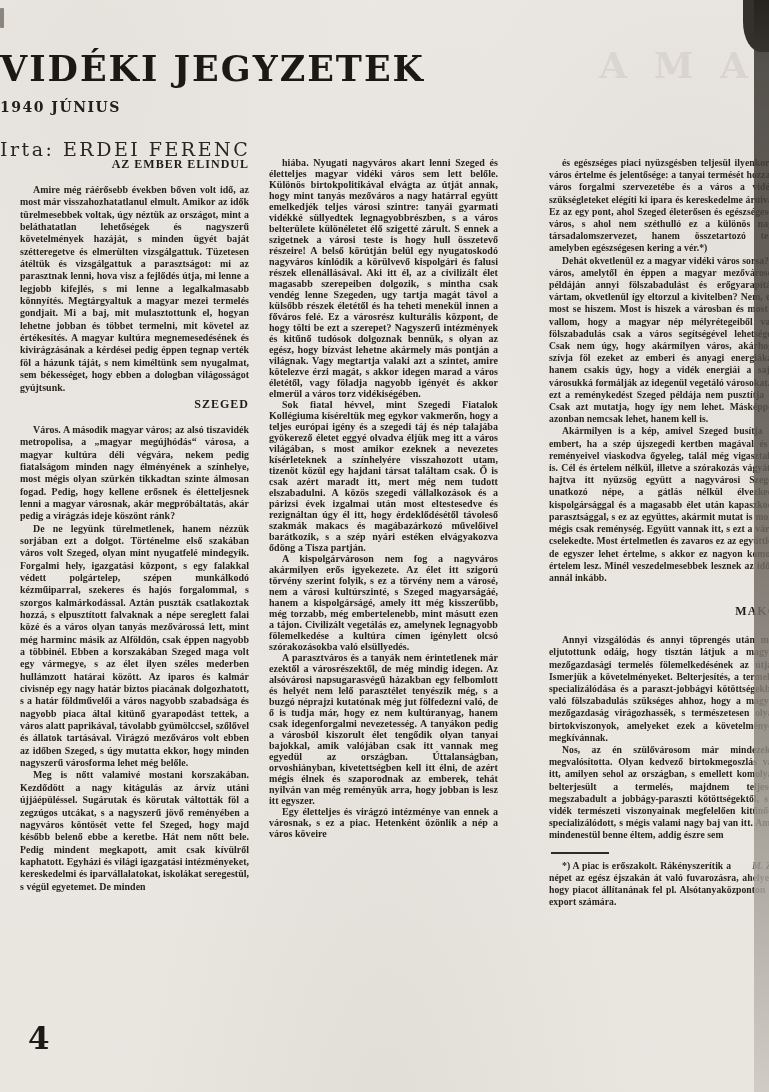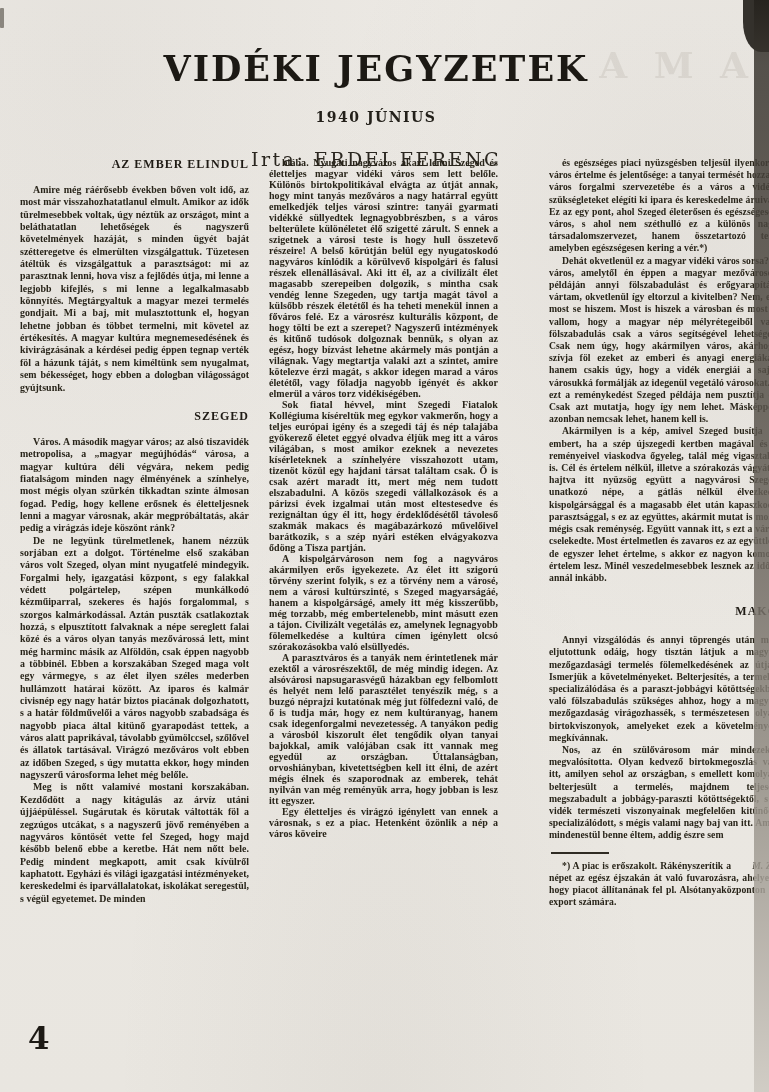--- a/index.html
+++ b/index.html
@@ -11,29 +11,29 @@
   .page{
     position:relative;width:769px;height:1092px;overflow:hidden;
     background:
       radial-gradient(ellipse at 12% 6%, rgba(90,82,70,.05), transparent 42%),
       radial-gradient(ellipse at 90% 20%, rgba(90,82,70,.06), transparent 38%),
       radial-gradient(ellipse at 50% 105%, rgba(90,82,70,.05), transparent 50%),
       linear-gradient(#edeae5,#e9e6e0);
     color:#262219;
   }
   
-  .hdr{position:absolute;top:0;left:8px;width:736px;text-align:center;}
+  .hdr{position:absolute;top:0;left:0;width:736px;text-align:left;}
   .title{
     margin:48px 0 0 0;
     font-family:"DejaVu Serif",serif;
     font-size:35px;font-weight:bold;letter-spacing:2px;
     color:#1c1914;
   }
   .date{
-    margin-top:20px;
+    margin-top:10px;
     font-family:"DejaVu Serif",serif;
     font-size:14px;font-weight:bold;letter-spacing:1.5px;color:#23201a;
   }
   .byline{
     margin-top:23px;
     font-family:"DejaVu Serif",serif;
     font-size:19px;font-weight:normal;letter-spacing:2.5px;color:#2a261f;
   }
   
   .col{position:absolute;top:157px;width:229px;}
@@ -48,21 +48,21 @@
     hyphens:auto;-webkit-hyphens:auto;
     color:#282419;
   }
   .col2 p{font-size:10px;line-height:11px;}
   .col3 p{font-size:9.7px;line-height:12.2px;}
   h2.sec{
     margin:0 0 13px 0;
     font:700 12px/14px "Liberation Serif",serif;
     letter-spacing:1px;text-align:right;color:#1f1b15;
   }
-  h2.sec.mid{margin-top:15px;}
+  h2.sec.mid{margin-top:3px;}
   h2.sec.mako{margin-top:20px;margin-bottom:16px;}
   
   .fnrule{
     width:58px;height:0;border:0;border-top:2px solid #2f2b23;
     margin:10px 0 6px 2px;
   }
   .footnote{
     font:700 9.2px/11.6px "Liberation Serif",serif;
     text-align:justify;text-indent:10px;color:#2a261c;
   }
@@ -119,21 +119,21 @@
     <p>Város. A második magyar város; az alsó tiszavidék metropolisa, a „magyar megújhódás“ városa, a magyar kultúra déli végvára, nekem pedig fiatalságom minden nagy élményének a színhelye, most mégis olyan szürkén tikkadtan szinte álmosan fogad. Pedig, hogy kellene erősnek és életteljesnek lenni a magyar városnak, akár megpróbáltatás, akár pedig a virágzás ideje köszönt ránk?</p>
     <p>De ne legyünk türelmetlenek, hanem nézzük sorjában ezt a dolgot. Történelme első szakában város volt Szeged, olyan mint nyugatfelé mindegyik. Forgalmi hely, igazgatási központ, s egy falakkal védett polgártelep, szépen munkálkodó kézműiparral, szekeres és hajós forgalommal, s szorgos kalmárkodással. Aztán puszták csatlakoztak hozzá, s elpusztított falvaknak a népe sereglett falai közé és a város olyan tanyás mezővárossá lett, mint még harminc másik az Alföldön, csak éppen nagyobb a többinél. Ebben a korszakában Szeged maga volt egy vármegye, s az élet ilyen széles mederben hullámzott határai között. Az iparos és kalmár civisnép egy nagy határ biztos piacának dolgozhatott, s a határ földművelői a város nagyobb szabadsága és nagyobb piaca által kitünő gyarapodást tettek, a város alatt paprikával, távolabb gyümölccsel, szőlővel és állatok tartásával. Virágzó mezőváros volt ebben az időben Szeged, s úgy mutatta ekkor, hogy minden nagyszerű városforma lehet még belőle.</p>
     <p>Meg is nőtt valamivé mostani korszakában. Kezdődött a nagy kitágulás az árvíz utáni újjáépüléssel. Sugárutak és körutak váltották föl a zegzúgos utcákat, s a nagyszerű jövő reményében a nagyváros köntösét vette fel Szeged, hogy majd később belenő ebbe a keretbe. Hát nem nőtt bele. Pedig mindent megkapott, amit csak kívülről kaphatott. Egyházi és világi igazgatási intézményeket, kereskedelmi és iparvállalatokat, iskolákat seregestül, s végül egyetemet. De minden</p>
   </section>
 
   <section class="col col2">
     <p>hiába. Nyugati nagyváros akart lenni Szeged és életteljes magyar vidéki város sem lett belőle. Különös birtokpolitikával elvágta az útját annak, hogy mint tanyás mezőváros a nagy határral együtt emelkedjék teljes városi szintre: tanyái gyarmati vidékké süllyedtek legnagyobbrészben, s a város belterülete különéletet élő szigetté zárult. S ennek a szigetnek a városi teste is hogy hull összetevő részeire! A belső körútján belül egy nyugatoskodó nagyváros kínlódik a körülvevő kispolgári és falusi részek ellenállásával. Aki itt él, az a civilizált élet magasabb szerepeiben dolgozik, s mintha csak vendég lenne Szegeden, ugy tartja magát távol a külsőbb részek életétől és ha teheti menekül innen a főváros felé. Ez a városrész kulturális központ, de hogy tölti be ezt a szerepet? Nagyszerű intézmények és kitűnő tudósok dolgoznak bennük, s olyan az egész, hogy bízvást lehetne akármely más pontján a világnak. Vagy megtartja valaki azt a szintet, amire kötelezve érzi magát, s akkor idegen marad a város életétől, vagy föladja nagyobb igényét és akkor elmerül a város torz vidékiségében.</p>
     <p>Sok fiatal hévvel, mint Szegedi Fiatalok Kollégiuma kíséreltük meg egykor vakmerőn, hogy a teljes európai igény és a szegedi táj és nép talajába gyökerező életet eggyé olvadva éljük meg itt a város világában, s most amikor ezeknek a nevezetes kísérleteknek a színhelyére visszahozott utam, tizenöt közül egy hajdani társat találtam csak. Ő is csak azért maradt itt, mert még nem tudott elszabadulni. A közös szegedi vállalkozások és a párizsi évek izgalmai után most eltestesedve és rezignáltan úgy él itt, hogy érdeklődésétől távoleső szakmák makacs és magábazárkozó művelőivel barátkozik, s a szép nyári estéken elvágyakozva ődöng a Tisza partján.</p>
     <p>A kispolgárvároson nem fog a nagyváros akármilyen erős igyekezete. Az élet itt szigorú törvény szerint folyik, s ez a törvény nem a városé, nem a városi kultúrszinté, s Szeged magyarságáé, hanem a kispolgárságé, amely itt még kisszerűbb, még torzabb, még embertelenebb, mint másutt ezen a tájon. Civilizált vegetálás ez, amelynek legnagyobb fölemelkedése a kultúra címen igénylett olcsó szórakozásokba való elsüllyedés.</p>
     <p>A parasztváros és a tanyák nem érintetlenek már ezektől a városrészektől, de még mindig idegen. Az alsóvárosi napsugarasvégű házakban egy felbomlott és helyét nem lelő parasztélet tenyészik még, s a buzgó néprajzi kutatónak még jut fölfedezni való, de ő is tudja már, hogy ez nem kultúranyag, hanem csak idegenforgalmi nevezetesség. A tanyákon pedig a városból kiszorult élet tengődik olyan tanyai bajokkal, amik valójában csak itt vannak meg egyedül az országban. Úttalanságban, orvoshiányban, kivetettségben kell itt élni, de azért mégis élnek és szaporodnak az emberek, tehát nyilván van még reményük arra, hogy jobban is lesz itt egyszer.</p>
-    <p>Egy életteljes és virágzó igénylett van ennek a városnak, s ez a piac. Hetenként özönlik a nép a város köveire</p>
+    <p>Egy életteljes és virágzó intézménye van ennek a városnak, s ez a piac. Hetenként özönlik a nép a város köveire</p>
   </section>
 
   <section class="col col3">
     <p>és egészséges piaci nyüzsgésben teljesül ilyenkor a város értelme és jelentősége: a tanyai termését hozza a város forgalmi szervezetébe és a város a vidéki szükségleteket elégíti ki ipara és kereskedelme áruival. Ez az egy pont, ahol Szeged életerősen és egészségesen város, s ahol nem széthulló ez a különös nagy társadalomszervezet, hanem összetartozó test, amelyben egészségesen kering a vér.*)</p>
     <p>Dehát okvetlenül ez a magyar vidéki város sorsa? A város, amelytől én éppen a magyar mezővárosok példáján annyi fölszabadulást és erőgyarapítást vártam, okvetlenül így eltorzul a kivitelben? Nem, ezt most se hiszem. Most is hiszek a városban és most is vallom, hogy a magyar nép mélyrétegeiből való fölszabadulás csak a város segítségével lehetséges. Csak nem úgy, hogy akármilyen város, akárhogy szívja föl ezeket az emberi és anyagi energiákat, hanem csakis úgy, hogy a vidék energiái a saját városukká formálják az idegenül vegetáló városokat. S ezt a reménykedést Szeged példája nem pusztítja el. Csak azt mutatja, hogy így nem lehet. Másképpen azonban nemcsak lehet, hanem kell is.</p>
     <p>Akármilyen is a kép, amivel Szeged busítja az embert, ha a szép újszegedi kertben magával és a reményeivel viaskodva őgyeleg, talál még vigasztalót is. Cél és értelem nélkül, illetve a szórakozás vágyától hajtva itt nyüzsög együtt a nagyvárosi Szeged unatkozó népe, a gátlás nélkül élvezkedő kispolgársággal és a magasabb élet után kapaszkodó parasztsággal, s ez az együttes, akármit mutat is most, mégis csak reménység. Együtt vannak itt, s ezt a város cselekedte. Most értelmetlen és zavaros ez az együttlét, de egyszer lehet értelme, s akkor ez nagyon komoly értelem lesz. Minél veszedelmesebbek lesznek az idők, annál inkább.</p>
     <h2 class="sec mako">MAKÓ</h2>
     <p>Annyi vizsgálódás és annyi töprengés után már eljutottunk odáig, hogy tisztán látjuk a magyar mezőgazdasági termelés fölemelkedésének az útját. Ismerjük a követelményeket. Belterjesítés, a termelés specializálódása és a paraszt-jobbágyi kötöttségekből való fölszabadulás szükséges ahhoz, hogy a magyar mezőgazdaság virágozhassék, s természetesen olyan birtokviszonyok, amelyeket ezek a követelmények megkívánnak.</p>
     <p>Nos, az én szülővárosom már mindezeket megvalósította. Olyan kedvező birtokmegoszlás van itt, amilyen sehol az országban, s emellett komolyan belterjesült a termelés, majdnem teljesen megszabadult a jobbágy-paraszti kötöttségektől, s a vidék természeti viszonyainak megfelelően kitűnően specializálódott, s mégis valami nagy baj van itt. Amíg mindenestül benne éltem, addig észre sem</p>
     <hr class="fnrule">

